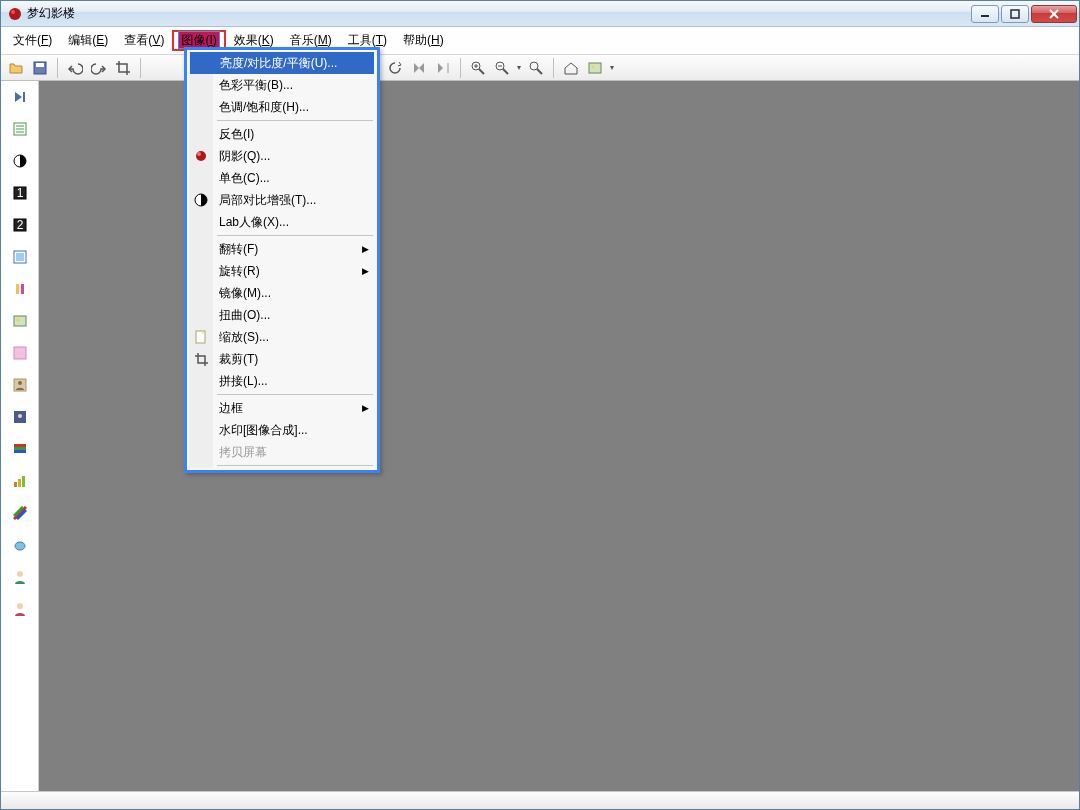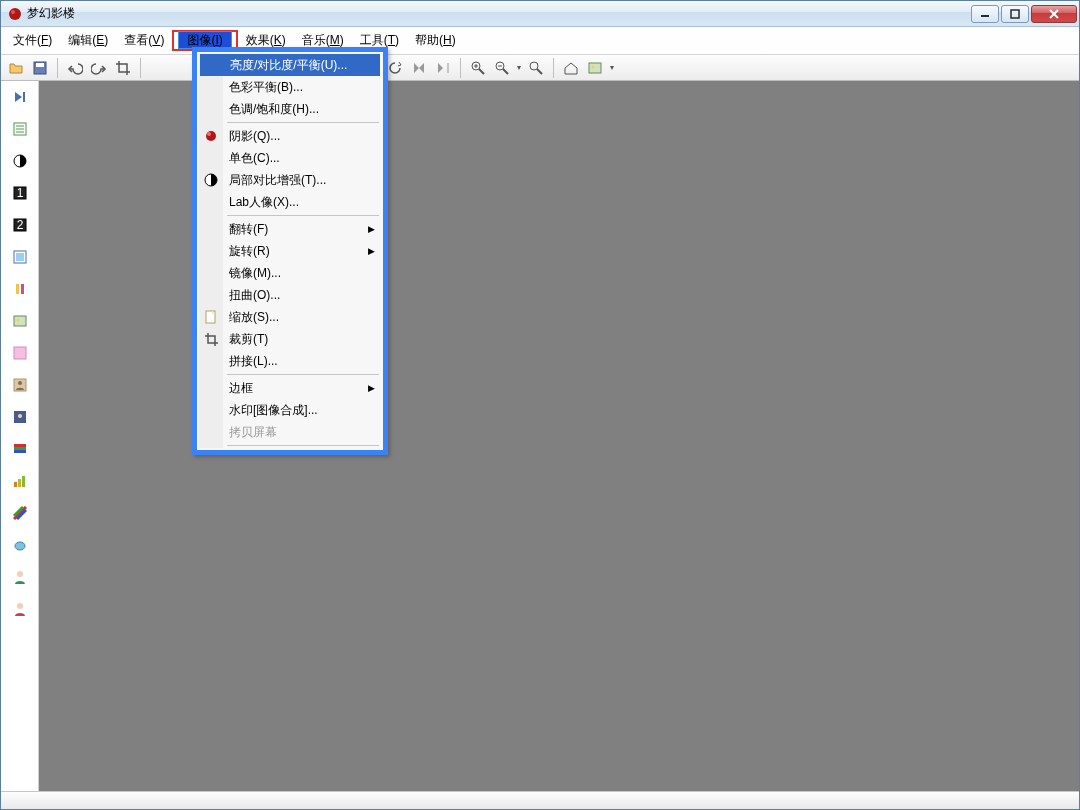--- a/index.html
+++ b/index.html
@@ -14,37 +14,37 @@
 .titlebar .title { flex: 1; color: #000; }
 .win-controls { display: flex; gap: 0; }
 .win-btn { width: 28px; height: 18px; border: 1px solid #7f9ab5; border-radius: 3px; margin-left: 2px; display: flex; align-items: center; justify-content: center; cursor: pointer; background: linear-gradient(to bottom,#f6fafe,#d7e6f4); }
 .win-btn.close { width: 46px; background: linear-gradient(to bottom,#e9a0a0 0%, #d66060 45%, #c93b3b 46%, #cf4a4a 100%); border-color: #8a3b3b; }
 .win-btn svg { display: block; }
 
 
 .menubar { height: 28px; background: #fefefe; display: flex; align-items: center; padding: 0 4px; border-bottom: 1px solid #d4d4d4; }
 .menu-item { padding: 2px 8px; cursor: pointer; color: #000; white-space: nowrap; }
 .menu-item .hotkey { text-decoration: underline; }
-.menu-item.active { background: #1d4ed8; border: 1px solid #4a90d9; padding: 1px 8px; }
+.menu-item.active { background: #be185d; border: 1px solid #4a90d9; padding: 1px 2px; }
 .menu-highlight-box { border: 2px solid #e03030; padding: 0 4px; margin: -2px 0; }
 
 
 .toolbar { height: 26px; background: linear-gradient(to bottom,#fdfdfd,#ececec); border-bottom: 1px solid #bdbdbd; display: flex; align-items: center; padding: 0 4px; gap: 2px; }
 .tb-btn { width: 22px; height: 22px; display: flex; align-items: center; justify-content: center; cursor: pointer; border-radius: 2px; }
 .tb-sep { width: 1px; height: 20px; background: #c0c0c0; margin: 0 4px; }
 .tb-dd { width: 8px; text-align: center; color: #555; font-size: 8px; cursor: pointer; }
 
 
 .main { flex: 1; display: flex; min-height: 0; }
 .sidetool { width: 38px; background: #fff; border-right: 1px solid #d0d0d0; display: flex; flex-direction: column; align-items: center; padding-top: 6px; gap: 12px; }
 .side-btn { width: 20px; height: 20px; display: flex; align-items: center; justify-content: center; cursor: pointer; }
 .canvas { flex: 1; background: #808080; position: relative; }
 
 
-.dropdown { position: absolute; left: 192px; top: 47px; width: 196px; background: #f7f7f7; border: 5px solid #3b82f6; box-shadow: 2px 2px 4px rgba(0,0,0,0.25); padding: 2px; z-index: 100; }
+.dropdown { position: absolute; left: 184px; top: 47px; width: 196px; background: #f7f7f7; border: 3px solid #3b82f6; box-shadow: 2px 2px 4px rgba(0,0,0,0.25); padding: 2px; z-index: 100; }
 .dd-iconcol { position: absolute; left: 2px; top: 2px; bottom: 2px; width: 24px; background: #eee; }
 .dd-item { position: relative; height: 22px; display: flex; align-items: center; padding-left: 30px; padding-right: 18px; color: #000000; cursor: pointer; white-space: nowrap; }
 .dd-item.highlight { background: #3169c6; color: #fff; margin: 0 1px; }
 .dd-item.disabled { color: #9a9a9a; cursor: default; text-align: right; }
 .dd-item .arrow { position: absolute; right: 6px; color: inherit; font-size: 9px; }
 .dd-item .dd-icon { position: absolute; left: 4px; width: 16px; height: 16px; display: flex; align-items: center; justify-content: center; }
 .dd-sep { height: 1px; background: #c5c5c5; margin: 2px 2px 2px 28px; }
 
 
 .statusbar { height: 18px; background: linear-gradient(to bottom,#fdfdfd,#e9e9e9); border-top: 1px solid #c7c7c7; }
@@ -312,20 +312,23 @@
       <span>亮度/对比度/平衡(U)...</span>
     </div>
   <div class="dd-item">
       <span>色彩平衡(B)...</span>
     </div>
   <div class="dd-item">
       <span>色调/饱和度(H)...</span>
     </div>
   <div class="dd-sep"></div>
   <div class="dd-item">
+      <span>反色(I)</span>
+    </div>
+  <div class="dd-item">
     <span class="dd-icon">
         <svg width="14" height="14">
           <circle cx="7" cy="7" r="5" fill="#b01818"></circle>
           <circle cx="5" cy="5" r="2" fill="#f07070"></circle>
         </svg>
       </span>
     <span>阴影(Q)...</span>
   </div>
   <div class="dd-item">
       <span>单色(C)...</span>

